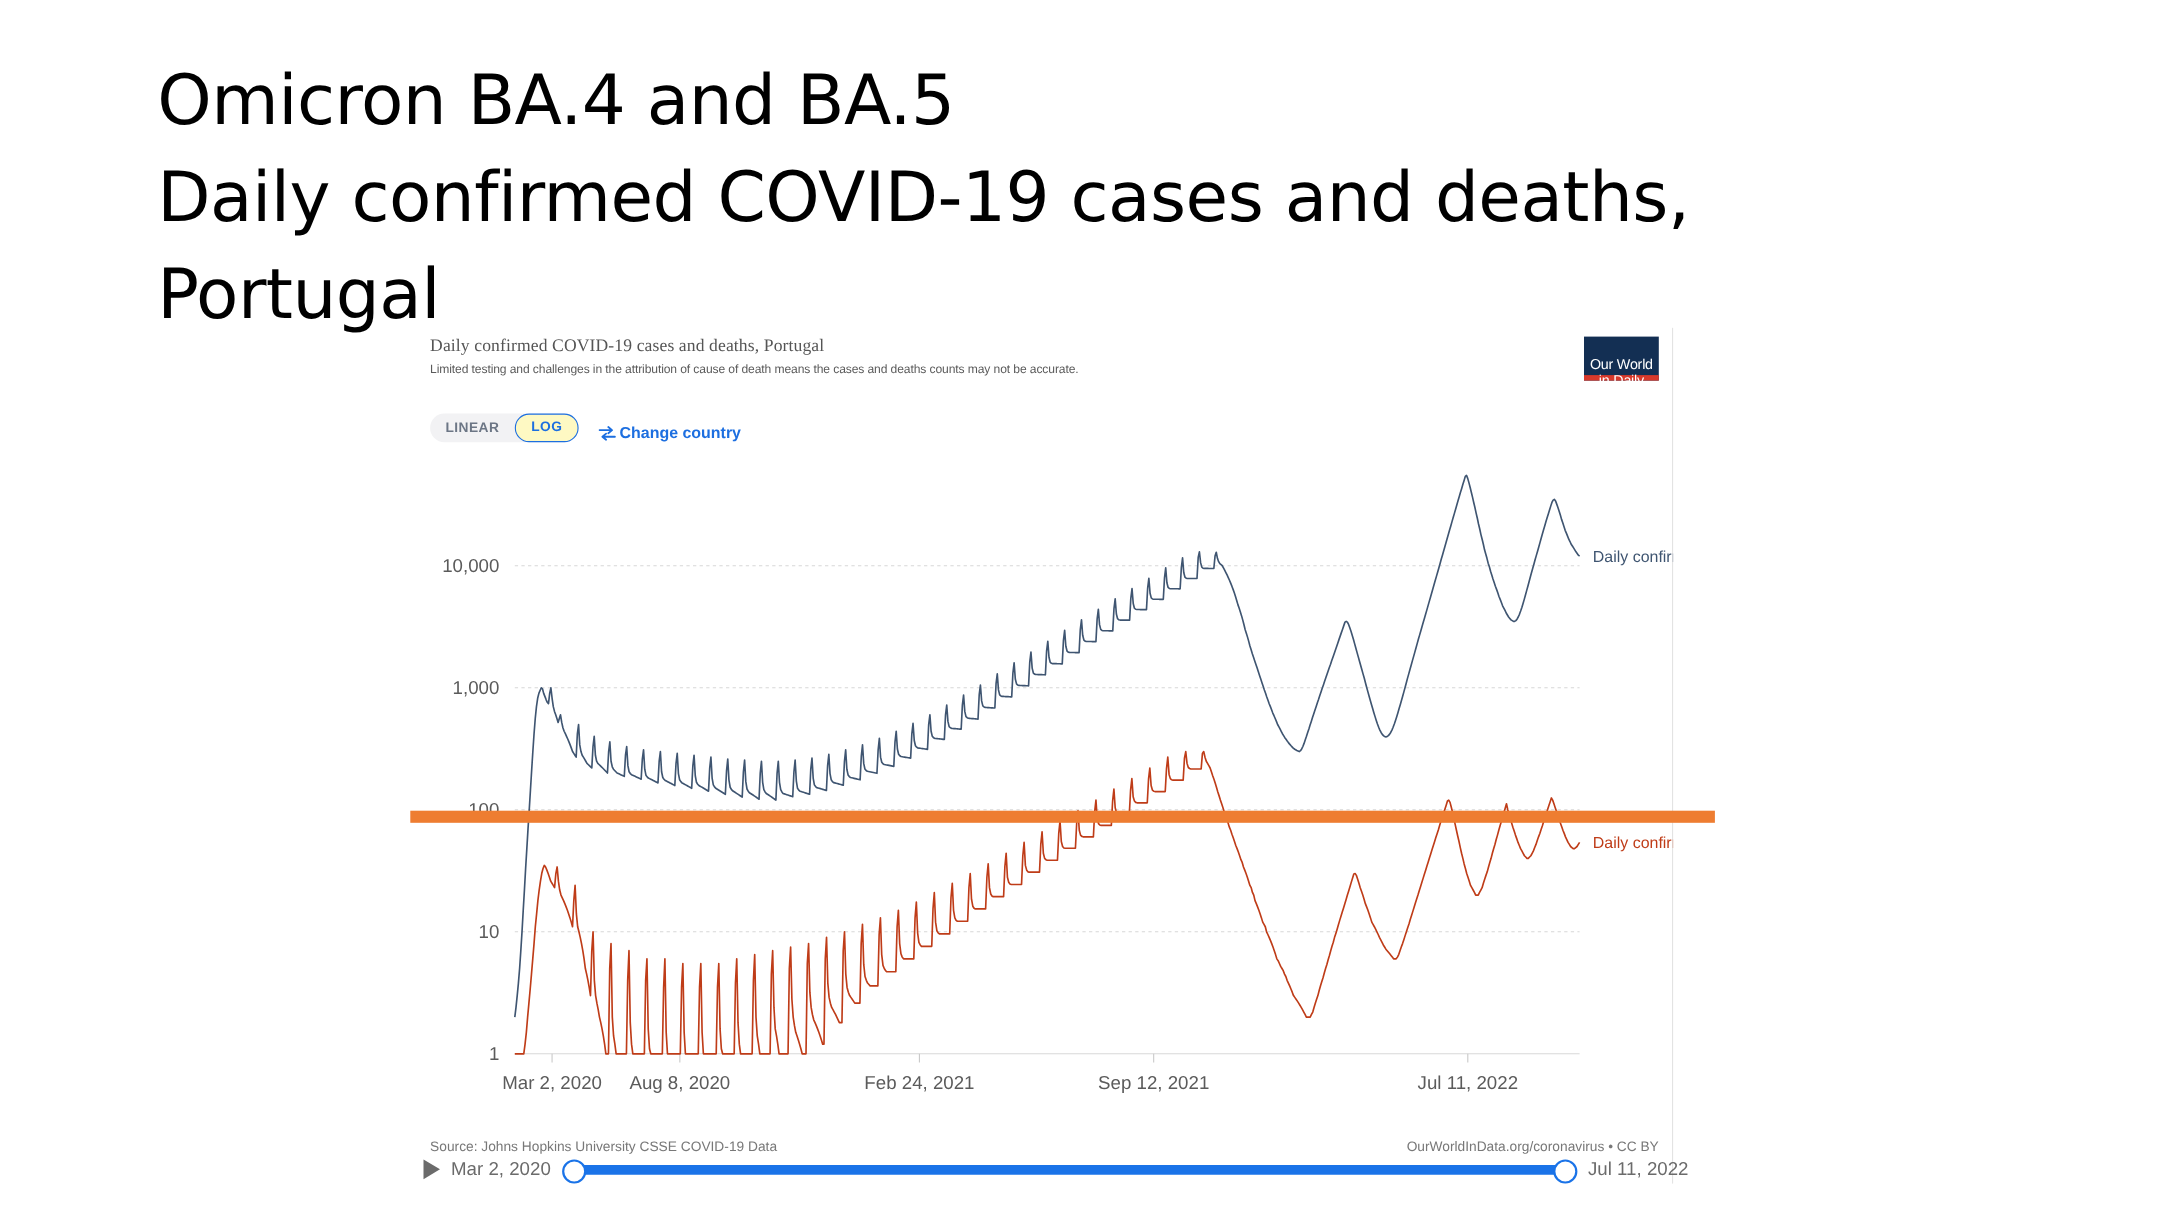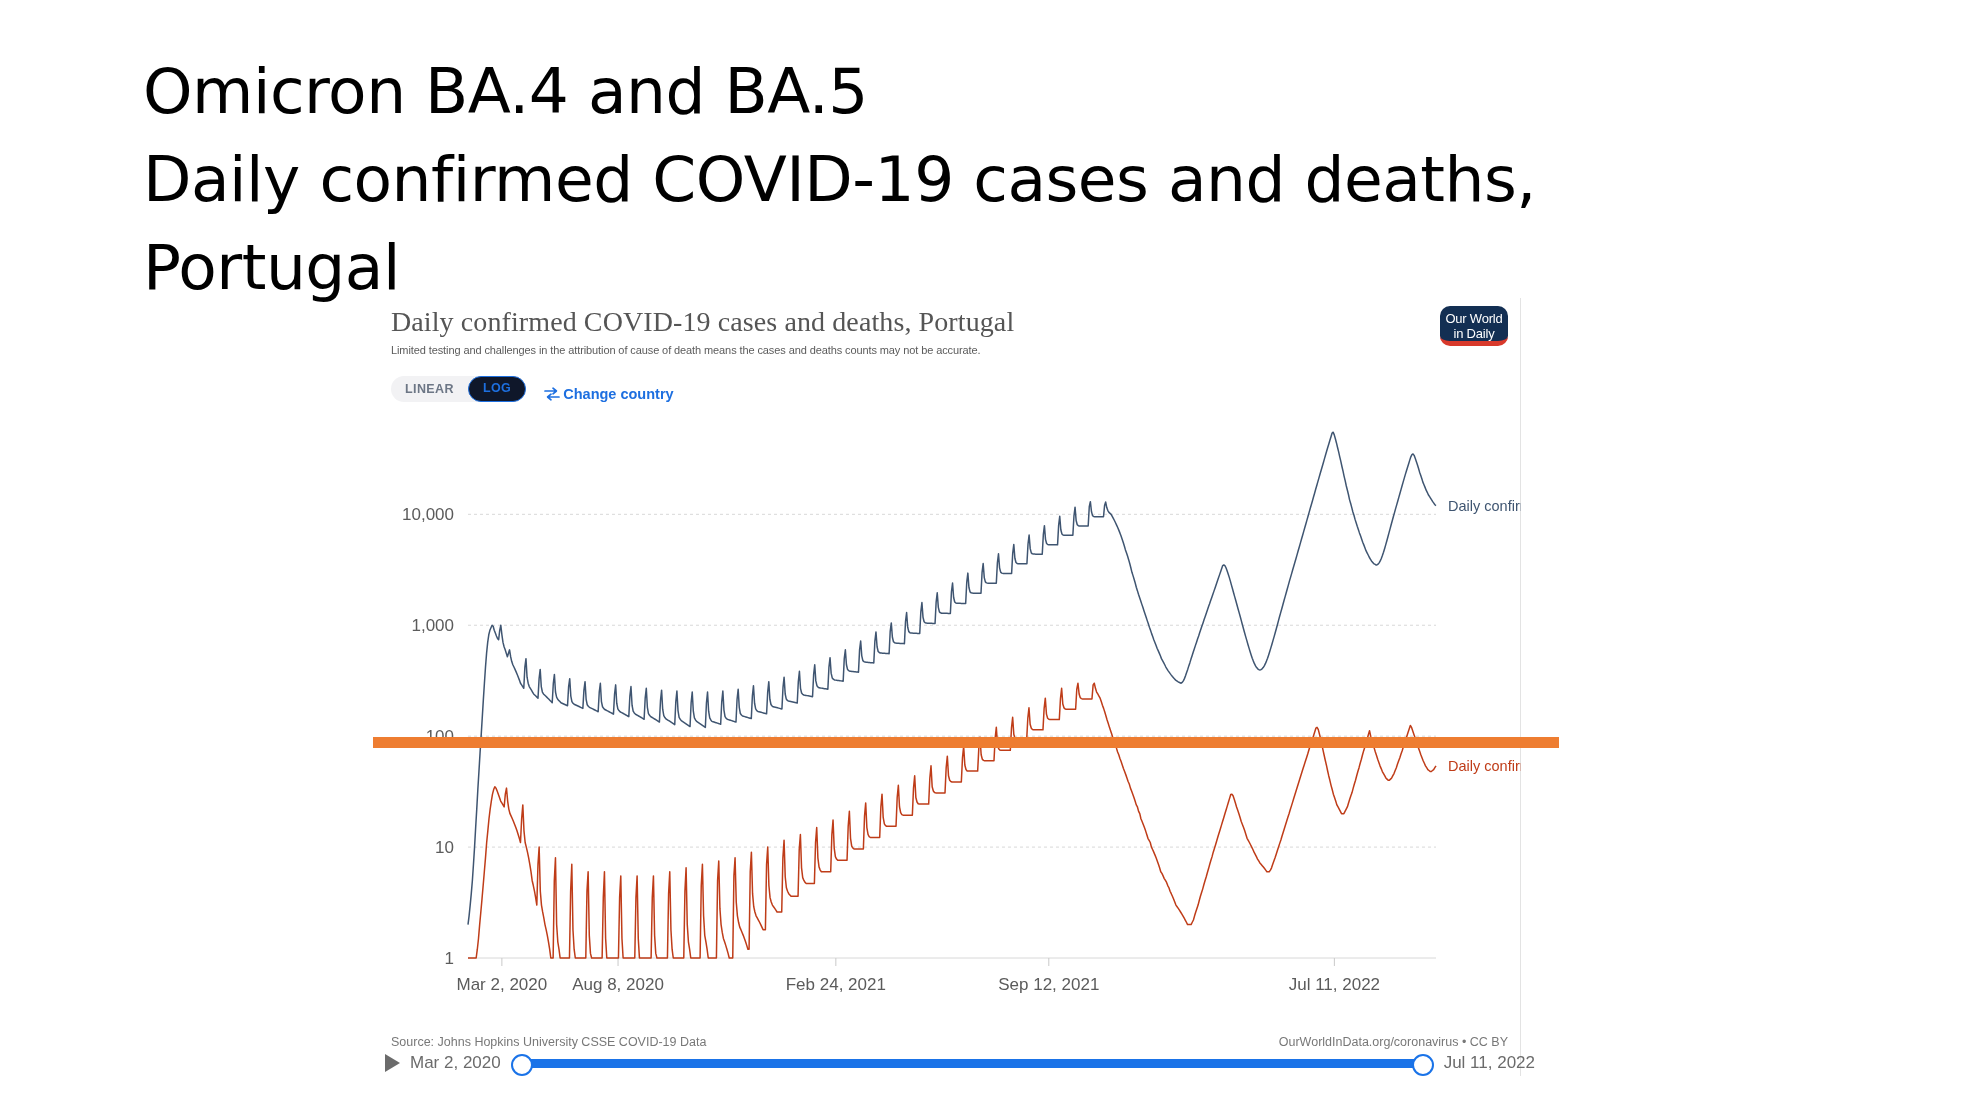--- a/index.html
+++ b/index.html
@@ -29,21 +29,21 @@
     position:absolute;
     left:373px; top:298px;
     width:1148px; height:778px;
     background:#ffffff;
     border-right:1px solid #e3e3e3;
     box-sizing:border-box;
   }
   #chart-header{ position:absolute; left:18px; top:8px; right:10px;}
   #chart-title{
     font-family:"Liberation Serif", serif;
-    font-size:28px;
+    font-size:16px;
     color:#555555;
     letter-spacing:0.1px;
     white-space:nowrap;
   }
   #chart-subtitle{
     margin-top:6px;
     font-size:11px;
     color:#5b5b5b;
     letter-spacing:-0.1px;
     white-space:nowrap;
@@ -66,21 +66,21 @@
     font-weight:700;
     letter-spacing:0.4px;
     padding:0 14px;
     height:26px;
     line-height:26px;
     color:#6c7685;
     box-sizing:border-box;
   }
   .toggle-opt.active{
     color:#1d6fe0;
-    background:#0f172a;
+    background:#fef9c3;
     border:1.5px solid #1d6fe0;
     border-radius:16px;
     line-height:23px;
   }
   #change-country{
     display:flex; align-items:center; gap:3px;
     color:#1d6fe0;
     font-size:14.5px;
     font-weight:600;
     cursor:pointer;
@@ -90,23 +90,22 @@
   #owid-logo{
     position:absolute; right:12px; top:8px;
     width:68px; height:40px;
     background:#132f53;
     border-bottom:5px solid #d8392b;
     box-sizing:border-box;
     color:#ffffff;
     font-size:13px;
     line-height:15px;
     text-align:center;
-    padding-top:5px;
+    padding-top:17px;
     letter-spacing:-0.2px;
-    border-radius:10px;
   }
   
   #plot-wrap{ position:absolute; left:0; top:112px; width:1148px; height:610px;}
   #plot-svg{ display:block; }
   .ytick-label{
     font-family:"Liberation Sans",sans-serif;
     font-size:17px; fill:#5b5b5b; text-anchor:end;
   }
   .xtick-label{
     font-family:"Liberation Sans",sans-serif;

